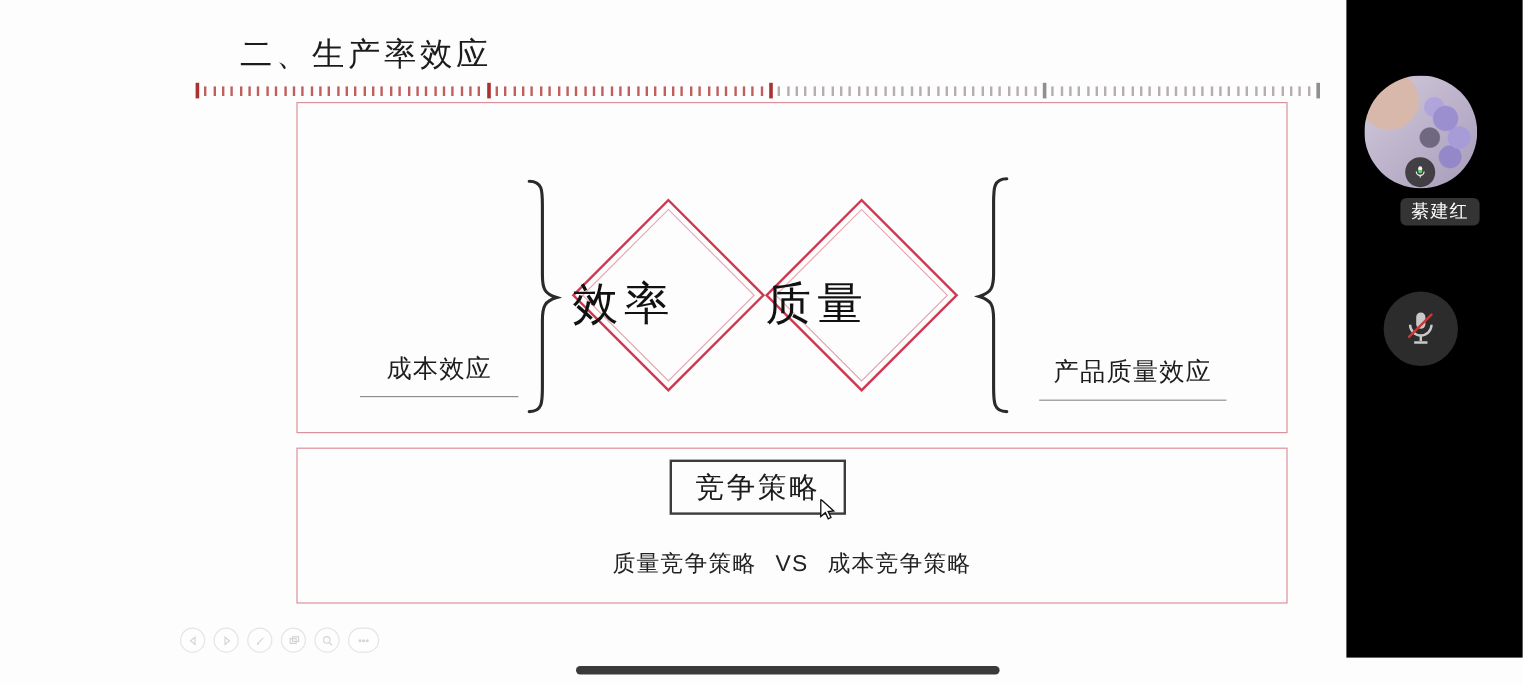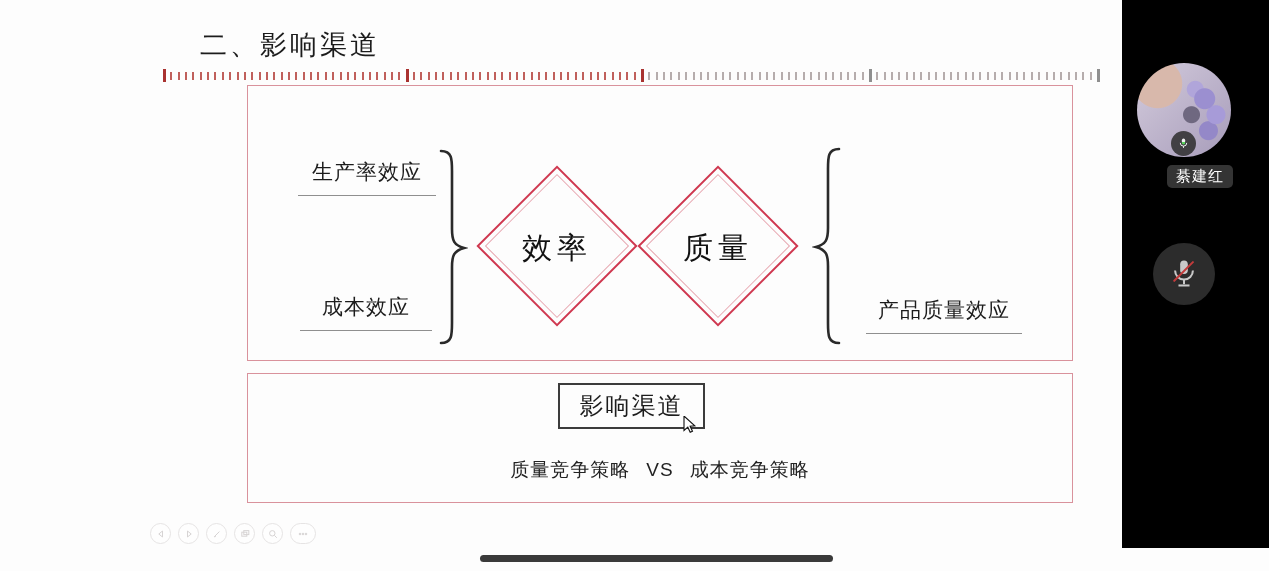--- a/index.html
+++ b/index.html
@@ -45,21 +45,21 @@
 
   .brace{position:absolute;}
   #left-brace{left:436px;top:149px;}
   #right-brace{left:812px;top:147px;}
 
   .diamond{position:absolute;width:114px;height:114px;transform:rotate(45deg);
     border:2px solid var(--diamond-border);background:var(--slide-bg);}
   .diamond::after{content:"";position:absolute;inset:4px;border:1px solid var(--diamond-inner);}
   #diamond-efficiency{left:500px;top:189px;}
   #diamond-quality{left:661px;top:189px;}
-  .diamond-label{position:absolute;width:160px;text-align:center;font-size:30px;
+  .diamond-label{position:absolute;width:160px;text-align:left;font-size:38px;
     color:#111;font-weight:500;letter-spacing:5px;}
   #diamond-label-efficiency{left:477px;top:228px;}
   #diamond-label-quality{left:638px;top:228px;}
 
   .vs-line{position:absolute;left:247px;top:457px;width:826px;text-align:center;
     font-size:19px;color:#222;letter-spacing:1px;}
   .vs-line .vs{margin:0 16px;font-weight:500;}
 
   
   .anno-toolbar{position:absolute;left:150px;top:523px;display:flex;gap:7px;align-items:center;}
@@ -92,21 +92,21 @@
     background:rgba(70,70,70,.75);color:#fff;font-size:15px;padding:2px 9px;
     border-radius:5px;white-space:nowrap;letter-spacing:1px;}
   .mute-tile{position:absolute;left:31px;top:243px;width:62px;height:62px;border-radius:50%;
     background:#2c2c2c;display:flex;align-items:center;justify-content:center;}
 </style>
 </head>
 <body>
 
 <div id="screen">
 
-  <div class="slide-title">二、影响渠道</div>
+  <div class="slide-title">二、生产率效应</div>
 
   <div class="ruler">
       <span class="tick bold red" style="left: 0%;"></span>
       <span class="tick red" style="left: 0.787402%;"></span>
       <span class="tick red" style="left: 1.5748%;"></span>
       <span class="tick red" style="left: 2.3622%;"></span>
       <span class="tick red" style="left: 3.14961%;"></span>
       <span class="tick red" style="left: 3.93701%;"></span>
       <span class="tick red" style="left: 4.72441%;"></span>
       <span class="tick red" style="left: 5.51181%;"></span>
@@ -229,41 +229,40 @@
       <span class="tick gray" style="left: 97.6378%;"></span>
       <span class="tick gray" style="left: 98.4252%;"></span>
       <span class="tick gray" style="left: 99.2126%;"></span>
       <span class="tick bold gray" style="left: 100%;"></span>
     </div>
 
   <div class="pink-box" id="upper-box"></div>
   <div class="pink-box" id="lower-box"></div>
 
 
-  <div class="effect" id="effect-productivity">生产率效应</div>
   <div class="effect" id="effect-cost">成本效应</div>
   <div class="effect" id="effect-quality">产品质量效应</div>
 
   <div class="brace" id="left-brace">
     <svg width="32" height="196" viewBox="0 0 32 196">
       <path d="M5,2 C16,2 16,10 16,22 L16,80 C16,92 18,96 28,99 C18,102 16,106 16,118 L16,174 C16,186 16,194 5,194" fill="none" stroke="#2a2a2a" stroke-width="2.6" stroke-linecap="round"></path>
     </svg>
   </div>
   <div class="brace" id="right-brace">
     <svg width="32" height="198" viewBox="0 0 32 198">
       <path d="M27,2 C16,2 16,10 16,22 L16,81 C16,93 14,97 4,100 C14,103 16,107 16,119 L16,176 C16,188 16,196 27,196" fill="none" stroke="#2a2a2a" stroke-width="2.6" stroke-linecap="round"></path>
     </svg>
   </div>
 
   <div class="diamond" id="diamond-efficiency"></div>
   <div class="diamond" id="diamond-quality"></div>
   <div class="diamond-label" id="diamond-label-efficiency">效率</div>
   <div class="diamond-label" id="diamond-label-quality">质量</div>
 
-  <div class="dark-box" id="strategy-box">影响渠道</div>
+  <div class="dark-box" id="strategy-box">竞争策略</div>
 
   <div class="vs-line">
     <span>质量竞争策略</span><span class="vs">VS</span><span>成本竞争策略</span>
   </div>
 
   <div class="anno-toolbar">
     <div class="anno-btn">
       <svg width="12" height="12" viewBox="0 0 12 12">
           <polygon points="7.5,3 3.8,6 7.5,9"></polygon>
         </svg>

